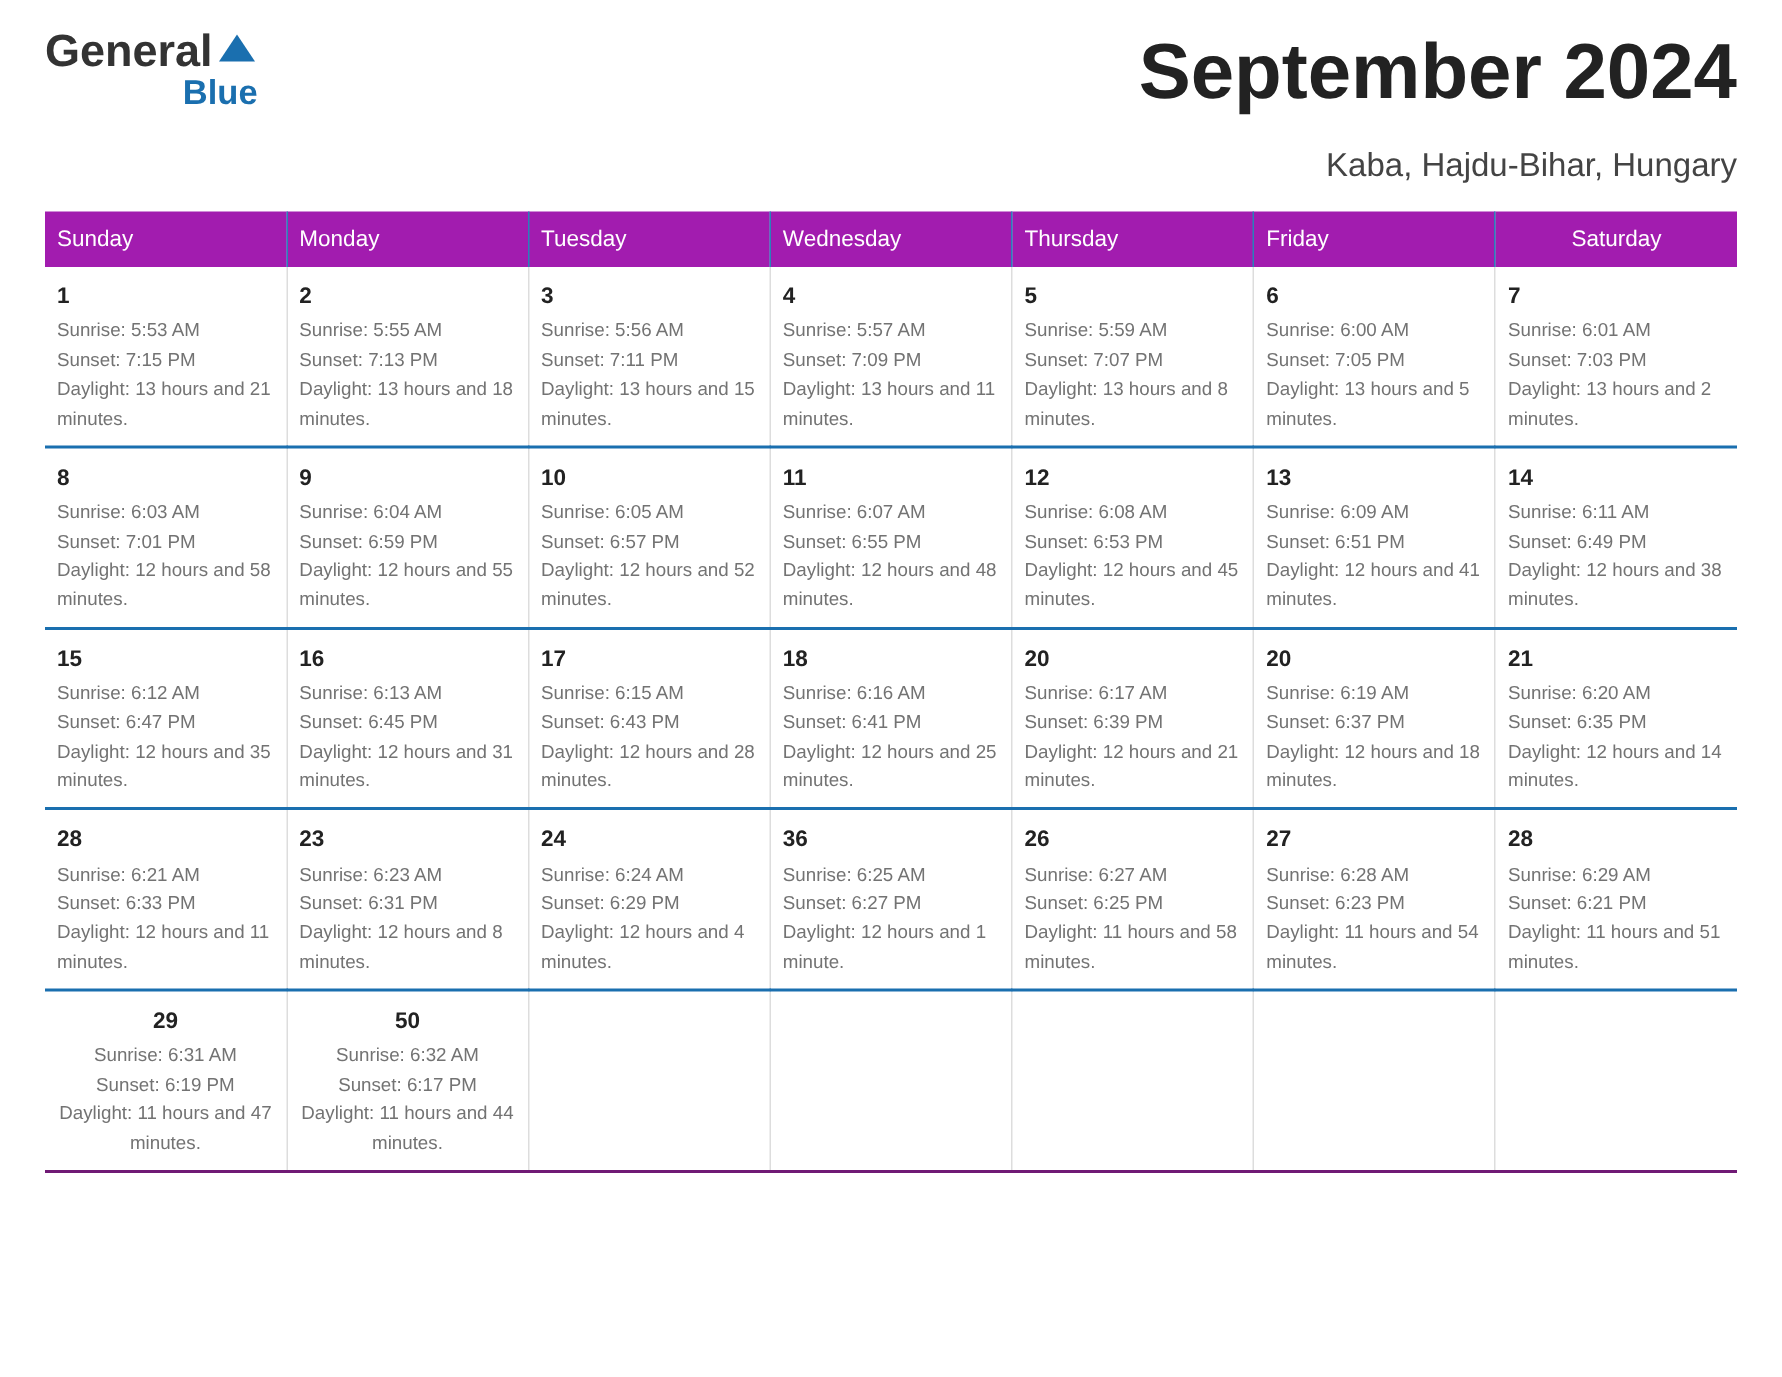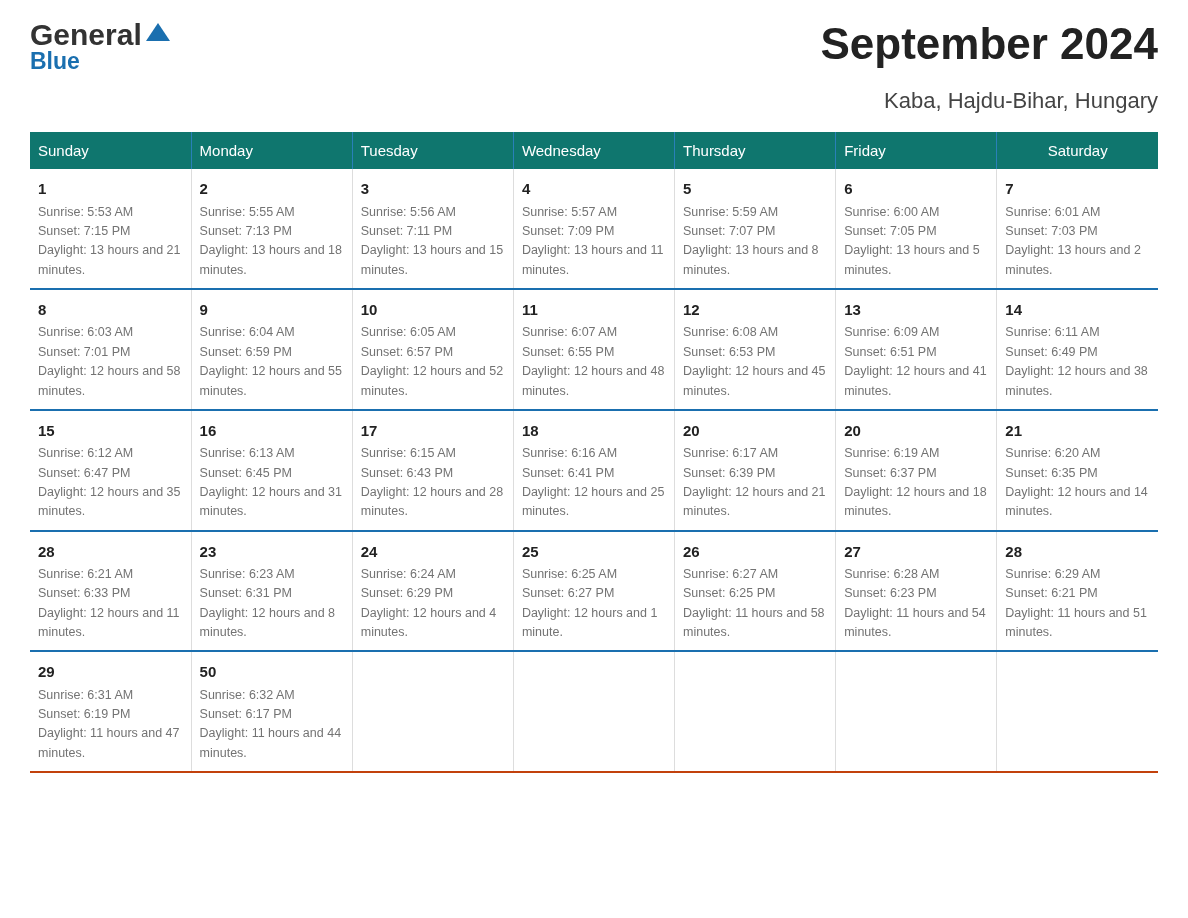--- a/index.html
+++ b/index.html
@@ -14,37 +14,37 @@
     .header {
       display: flex;
       justify-content: space-between;
       align-items: flex-start;
       margin-bottom: 18px;
     }
     .title-block {
       text-align: right;
     }
     .title-block h1 {
-      font-size: 44px;
+      font-size: 52px;
       font-weight: bold;
       color: #222;
       line-height: 1.1;
     }
     .title-block h2 {
       font-size: 22px;
       font-weight: normal;
       color: #444;
       margin-top: 20px;
     }
     table {
       width: 100%;
       border-collapse: collapse;
     }
     thead tr {
-      background-color: #0f766e;
+      background-color: #a21caf;
       color: #fff;
     }
     thead th {
       padding: 10px 8px;
       text-align: left;
       font-size: 15px;
       font-weight: normal;
       border-right: 1px solid #2980b9;
     }
     thead th:last-child {
@@ -71,29 +71,31 @@
       font-weight: bold;
       color: #222;
       display: block;
       margin-bottom: 2px;
     }
     .day-info {
       color: #737373;
       font-size: 12.5px;
     }
     tbody tr:last-child {
-      border-bottom: 2px solid #c2410c;
+      border-bottom: 2px solid #701a75;
+      text-align: center;
     }
     .logo-wrapper {
       display: flex;
       align-items: center;
     }
     .logo-lines {
       display: flex;
       flex-direction: column;
+      text-align: right;
     }
     .logo-general {
       font-size: 30px;
       font-weight: bold;
       color: #333;
       line-height: 1;
     }
     .logo-blue-line {
       font-size: 23px;
       font-weight: bold;
@@ -232,21 +234,21 @@
         </td>
         <td>
           <span class="day-number">23</span>
           <div class="day-info">Sunrise: 6:23 AM<br>Sunset: 6:31 PM<br>Daylight: 12 hours and 8 minutes.</div>
         </td>
         <td>
           <span class="day-number">24</span>
           <div class="day-info">Sunrise: 6:24 AM<br>Sunset: 6:29 PM<br>Daylight: 12 hours and 4 minutes.</div>
         </td>
         <td>
-          <span class="day-number">25</span>
+          <span class="day-number">36</span>
           <div class="day-info">Sunrise: 6:25 AM<br>Sunset: 6:27 PM<br>Daylight: 12 hours and 1 minute.</div>
         </td>
         <td>
           <span class="day-number">26</span>
           <div class="day-info">Sunrise: 6:27 AM<br>Sunset: 6:25 PM<br>Daylight: 11 hours and 58 minutes.</div>
         </td>
         <td>
           <span class="day-number">27</span>
           <div class="day-info">Sunrise: 6:28 AM<br>Sunset: 6:23 PM<br>Daylight: 11 hours and 54 minutes.</div>
         </td>

